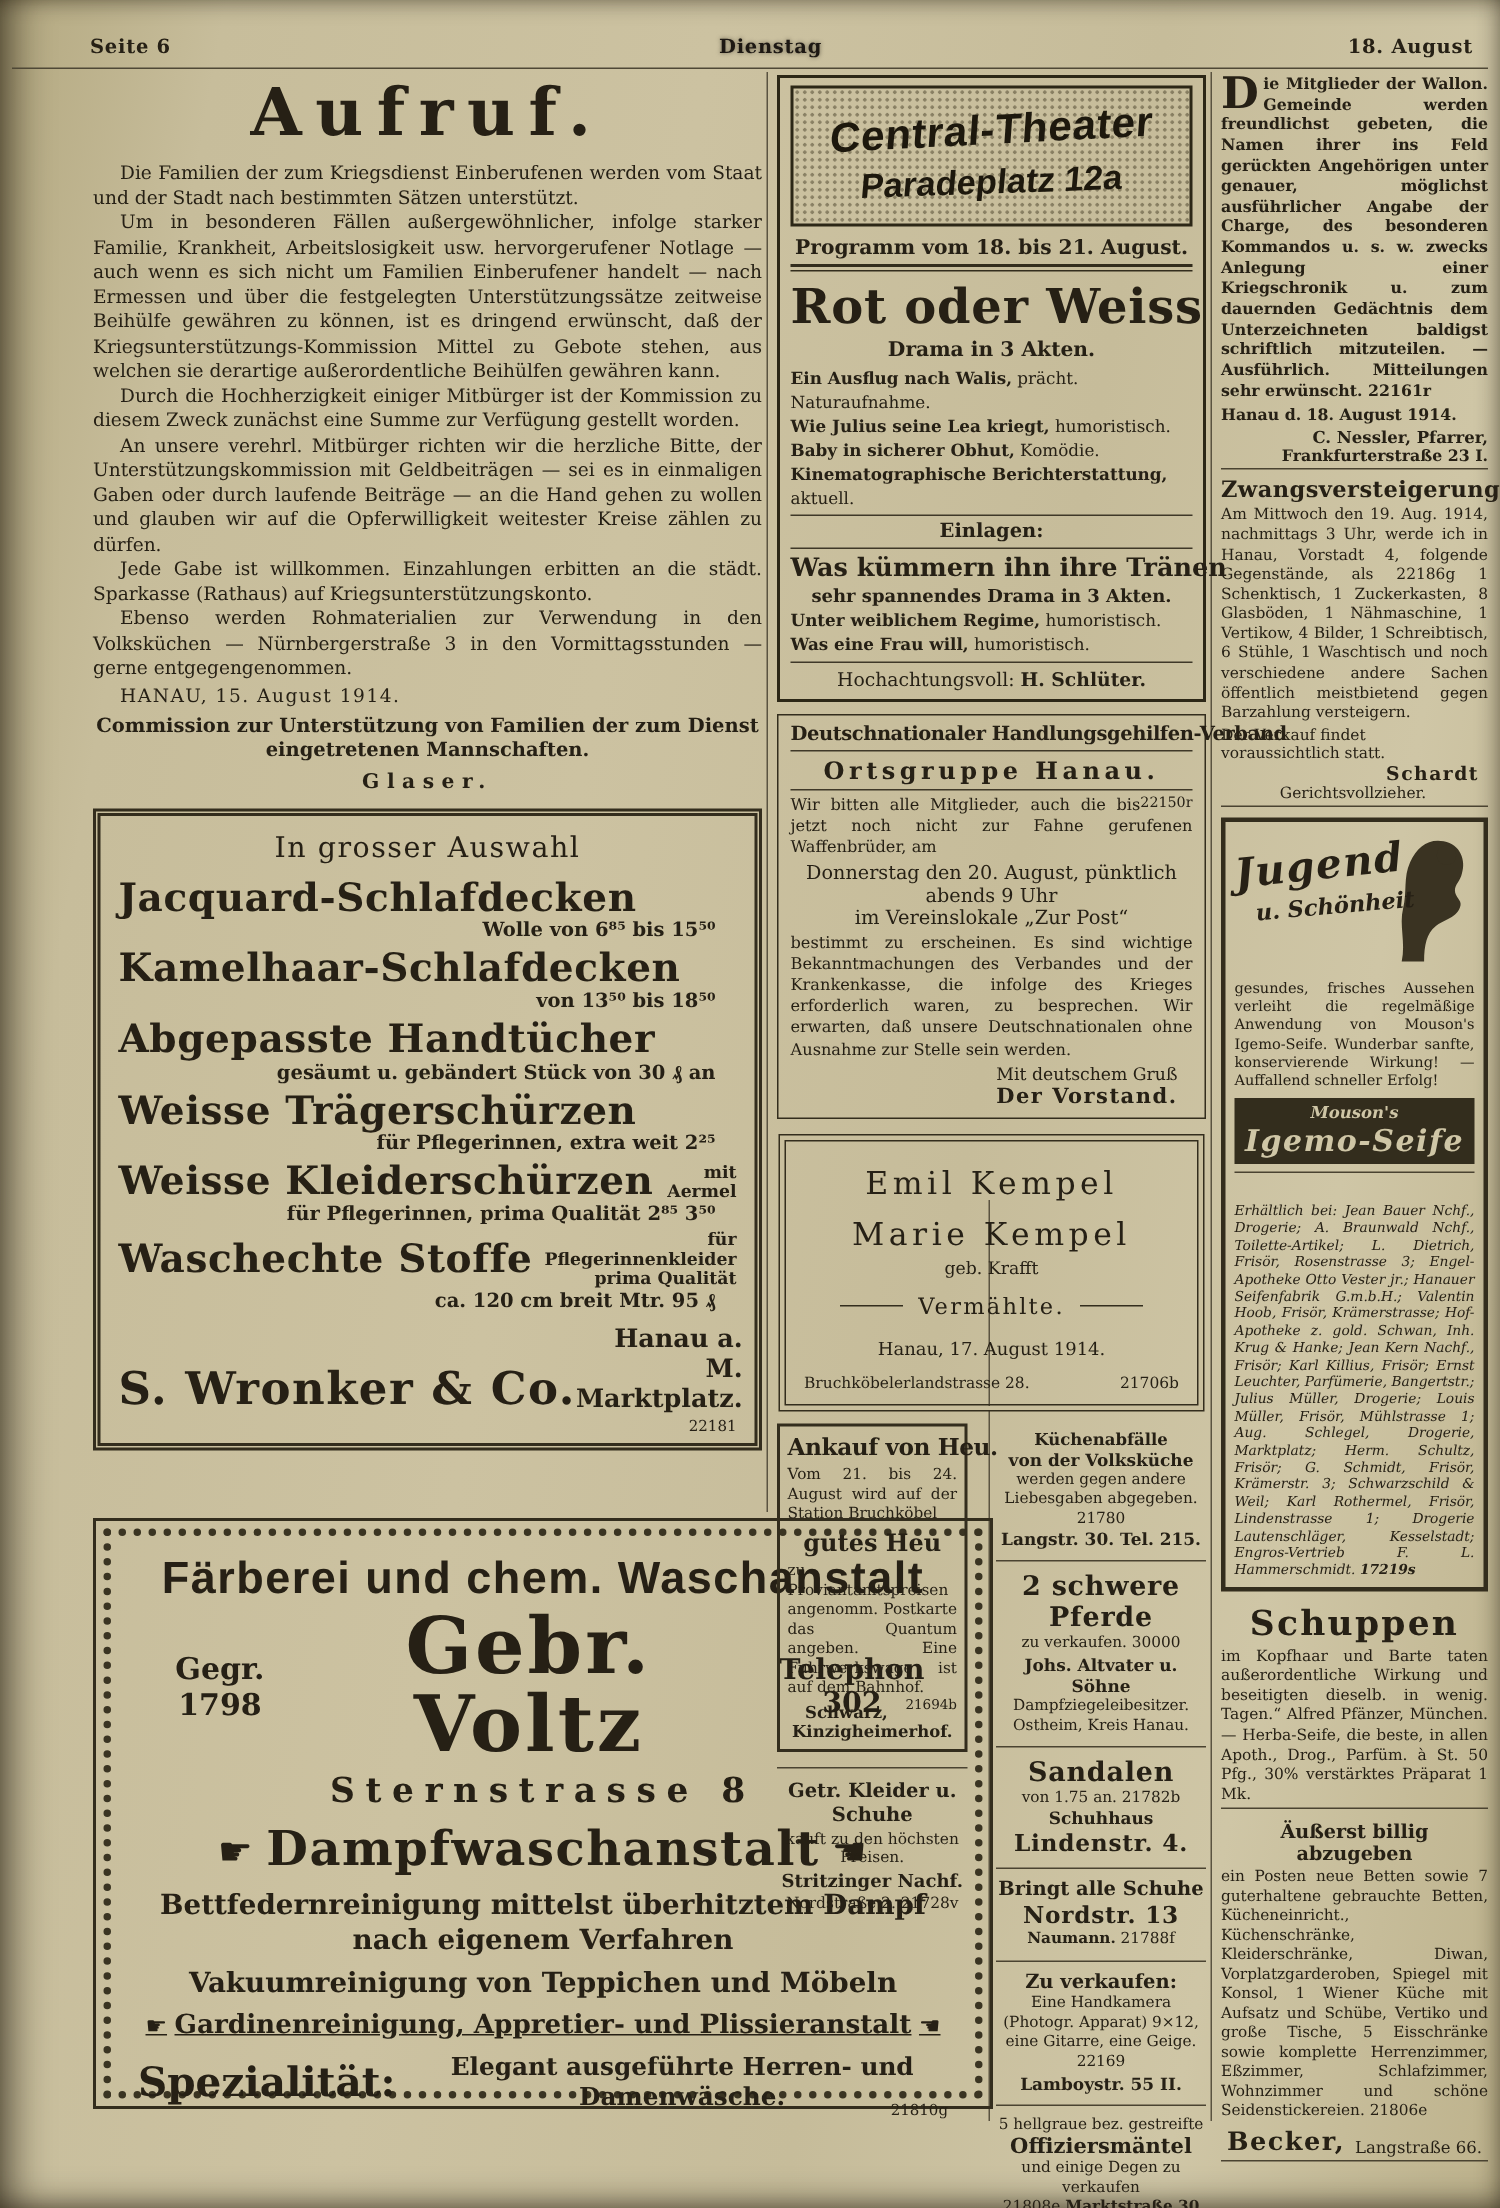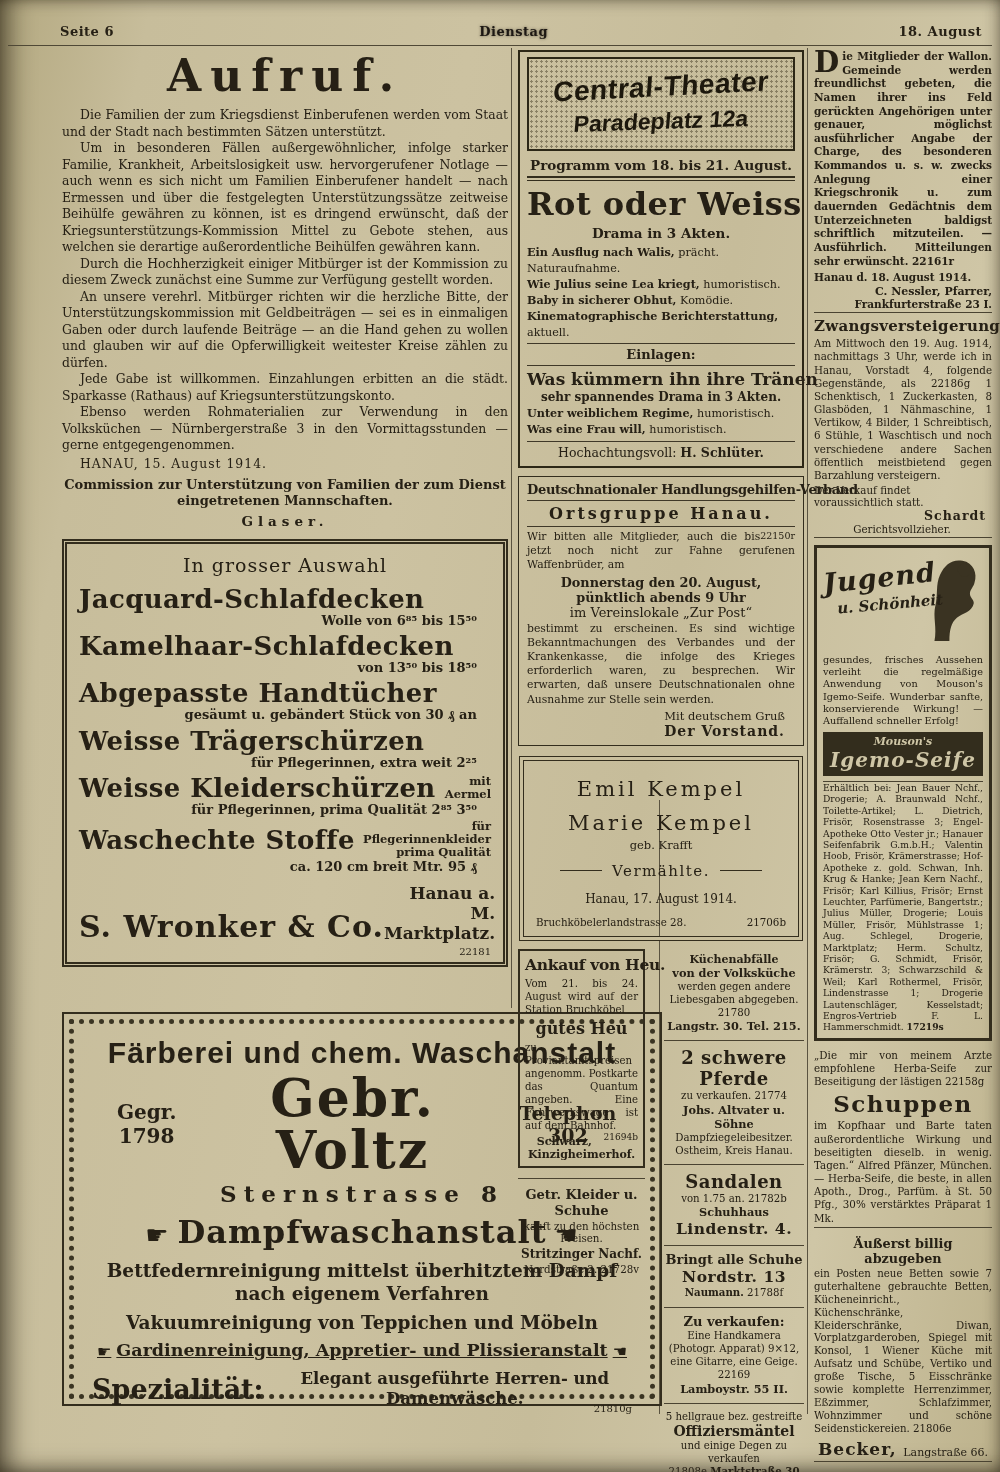--- a/index.html
+++ b/index.html
@@ -83,21 +83,21 @@
   .th-einlagen { font-size:13px; font-weight:bold; text-align:center; margin:2px 0; }
   .th-e-title { font-size:17px; font-weight:bold; text-align:center; margin-top:2px; white-space:nowrap; }
   .th-e-sub { font-size:12px; font-weight:bold; text-align:center; margin:1px 0 2px; }
   .th-closing { font-size:12.5px; text-align:center; margin-top:3px; }
 
   .verband { border:1.5px solid #332d1d; margin-top:8px; padding:5px 8px 6px; }
   .vb-title { font-size:13px; font-weight:bold; text-align:center; white-space:nowrap; letter-spacing:-.3px; }
   .vb-sub { font-size:16px; font-weight:bold; text-align:center; letter-spacing:3px; margin:2px 0; }
   .vb-p { font-size:10.8px; line-height:1.3; text-align:justify; }
   .vb-adno { float:right; font-size:9.5px; }
-  .vb-event1 { font-size:12.8px; font-weight:bold; text-align:center; margin-top:3px; }
+  .vb-event1 { font-size:12.8px; font-weight:normal; text-align:center; margin-top:3px; }
   .vb-event2 { font-size:13px; text-align:center; margin-bottom:2px; }
   .vb-greet { text-align:right; font-size:11.5px; padding-right:10px; margin-top:2px; }
   .vb-sig { text-align:right; font-size:14px; font-weight:bold; letter-spacing:1px; padding-right:10px; }
 
   .kempel { border:1px solid #332d1d; box-shadow:0 0 0 3px #c9bf9d, 0 0 0 4px #332d1d; margin:14px 5px 0; padding:16px 12px 8px; text-align:center; }
   .k-name { font-size:21px; letter-spacing:3px; margin-bottom:10px; }
   .k-sub { font-size:11.5px; margin-top:-7px; margin-bottom:6px; }
   .k-status-row { display:flex; align-items:center; gap:10px; margin:10px 24px 4px; }
   .kline { flex:1; border-top:1px solid #332d1d; }
   .k-status { font-size:15px; letter-spacing:1.5px; }
@@ -146,21 +146,21 @@
 
   .mouson { border:3px solid #332d1d; margin-top:7px; padding:6px 6px 5px; }
   .mo-top { position:relative; min-height:96px; }
   .mo-silhouette { position:absolute; right:0; top:0; width:56px; height:92px; }
   .mo-script1 { font-size:27px; font-style:italic; font-weight:bold; letter-spacing:1px; transform:rotate(-6deg); display:inline-block; margin-top:8px; }
   .mo-script2 { font-size:15px; font-style:italic; font-weight:bold; transform:rotate(-5deg); display:inline-block; margin:2px 0 0 14px; }
   .mo-body { font-size:9.7px; line-height:1.25; text-align:justify; margin-top:4px; }
   .mo-brandbox { background:#332d1d; color:#cfc6a6; text-align:center; padding:3px 2px 4px; margin-top:5px; }
   .mo-brand1 { font-size:11px; font-style:italic; font-weight:bold; }
   .mo-brand2 { font-size:20px; font-style:italic; font-weight:bold; letter-spacing:1px; }
-  .mo-retail { font-size:9.2px; line-height:1.24; text-align:justify; margin-top:5px; border-top:1px solid #4a4331; padding-top:0; }
+  .mo-retail { font-size:9.2px; line-height:1.24; text-align:justify; margin-top:5px; border-top:1px solid #4a4331; padding-top:20px;font-style:italic; }
 
   .schuppen { margin-top:8px; }
   .sch-p { font-size:10.3px; line-height:1.28; text-align:justify; }
   .sch-title { font-size:23px; font-weight:bold; text-align:center; letter-spacing:1.5px; margin:2px 0; }
 
   .becker { margin-top:4px; padding-top:4px; }
   .bk-title { font-size:12.8px; font-weight:bold; text-align:center; }
   .bk-p { font-size:10.2px; line-height:1.27; text-align:justify; margin-top:2px; }
   .bk-row { display:flex; justify-content:space-between; align-items:flex-end; margin-top:3px; padding:0 4px; }
   .bk-firm { font-size:17px; font-weight:bold; letter-spacing:1px; }
@@ -377,21 +377,21 @@
             <span>21780</span>
           </div>
           <div class="sad-bold">Langstr. 30.  Tel. 215.</div>
         </div>
         <div class="sep"></div>
 
         <div class="sad">
           <div class="sad-t17">2 schwere Pferde</div>
           <div class="sad-txt">
             <span>zu verkaufen.</span>
-            <span>21774</span>
+            <span>30000</span>
           </div>
           <div class="sad-bold">Johs. Altvater u. Söhne</div>
           <div class="sad-txt">Dampfziegeleibesitzer.</div>
           <div class="sad-txt">Ostheim, Kreis Hanau.</div>
         </div>
         <div class="sep"></div>
 
         <div class="sad">
           <div class="sad-t17">Sandalen</div>
           <div class="sad-txt">
@@ -477,24 +477,20 @@
         <div class="mo-brand1">Mouson's</div>
         <div class="mo-brand2">Igemo-Seife</div>
       </div>
       <p class="mo-retail">
         <span>Erhältlich bei: Jean Bauer Nchf., Drogerie; A. Braunwald Nchf., Toilette-Artikel; L. Dietrich, Frisör, Rosenstrasse 3; Engel-Apotheke Otto Vester jr.; Hanauer Seifenfabrik G.m.b.H.; Valentin Hoob, Frisör, Krämerstrasse; Hof-Apotheke z. gold. Schwan, Inh. Krug &amp; Hanke; Jean Kern Nachf., Frisör; Karl Killius, Frisör; Ernst Leuchter, Parfümerie, Bangertstr.; Julius Müller, Drogerie; Louis Müller, Frisör, Mühlstrasse 1; Aug. Schlegel, Drogerie, Marktplatz; Herm. Schultz, Frisör; G. Schmidt, Frisör, Krämerstr. 3; Schwarzschild &amp; Weil; Karl Rothermel, Frisör, Lindenstrasse 1; Drogerie Lautenschläger, Kesselstadt; Engros-Vertrieb F. L. Hammerschmidt.</span>
         <span class="b">17219s</span>
       </p>
     </div>
 
     <div class="schuppen">
-      <p class="sch-p">
-        <span>„Die mir von meinem Arzte empfohlene Herba-Seife zur Beseitigung der lästigen</span>
-        <span>22158g</span>
-      </p>
       <div class="sch-title">Schuppen</div>
       <p class="sch-p">im Kopfhaar und Barte taten außerordentliche Wirkung und beseitigten dieselb. in wenig. Tagen.“ Alfred Pfänzer, München. — Herba-Seife, die beste, in allen Apoth., Drog., Parfüm. à St. 50 Pfg., 30% verstärktes Präparat 1 Mk.</p>
     </div>
     <div class="sep"></div>
 
     <div class="becker">
       <div class="bk-title">Äußerst billig abzugeben</div>
       <p class="bk-p">
         <span>ein Posten neue Betten sowie 7 guterhaltene gebrauchte Betten, Kücheneinricht., Küchenschränke, Kleiderschränke, Diwan, Vorplatzgarderoben, Spiegel mit Konsol, 1 Wiener Küche mit Aufsatz und Schübe, Vertiko und große Tische, 5 Eisschränke sowie komplette Herrenzimmer, Eßzimmer, Schlafzimmer, Wohnzimmer und schöne Seidenstickereien.</span>
         <span>21806e</span>

